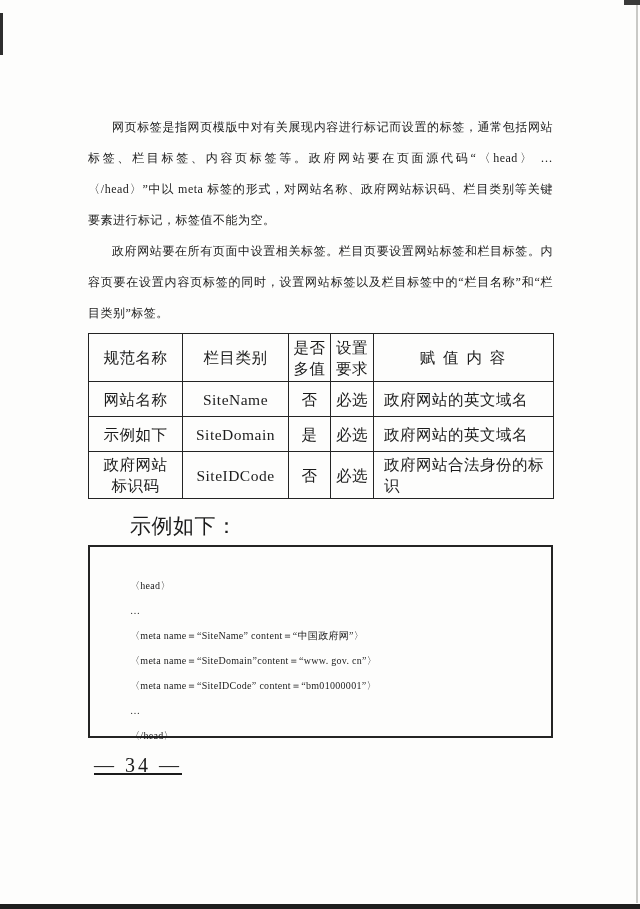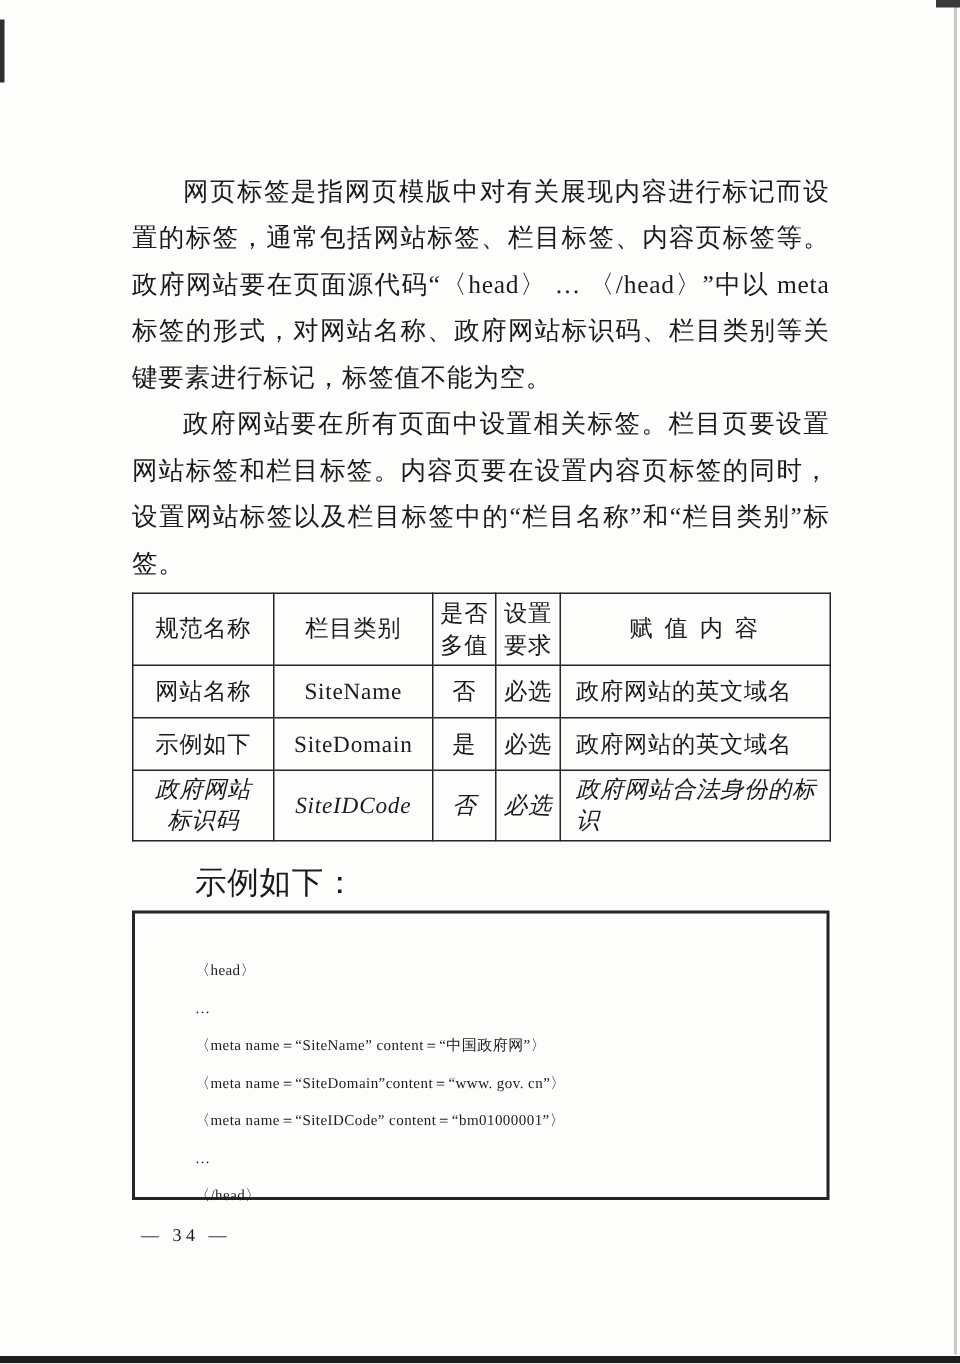--- a/index.html
+++ b/index.html
@@ -13,21 +13,21 @@
     color: #1b1b1b;
   }
   .content {
     position: absolute;
     left: 88px;
     top: 112px;
     width: 465px;
   }
   .body-par {
     margin: 0;
-    font-size: 17px;
+    font-size: 12px;
     line-height: 31px;
     text-align: justify;
     text-indent: 2em;
     letter-spacing: 0.5px;
   }
   .section-heading {
     margin: 0;
     font-size: 16.5px;
     line-height: 31px;
     text-indent: 2em;
@@ -45,21 +45,21 @@
     font-size: 15.5px;
     font-weight: normal;
     text-align: center;
     vertical-align: middle;
     padding: 2px 2px;
     line-height: 21px;
     letter-spacing: 0.5px;
   }
   .tag-table tr.hdr    { height: 48px; }
   .tag-table tr.row-s  { height: 35px; }
-  .tag-table tr.row-l  { height: 44px; font-style: italic; }
+  .tag-table tr.row-l  { height: 44px; }
   .tag-table .pre      { white-space: pre-line; }
   .tag-table .cell-left{ text-align: left; padding-left: 10px; }
   .tag-table .hdr-wide { letter-spacing: 2px; }
   .example-label {
     margin: 12px 0 0 0;
     font-size: 21px;
     line-height: 30px;
     text-indent: 2em;
     letter-spacing: 0.5px;
   }
@@ -70,23 +70,24 @@
     height: 193px;
     border: 2px solid #242424;
     padding: 26px 8px 0 40px;
     font-size: 10px;
     line-height: 25px;
     letter-spacing: 0.3px;
   }
   .code-line { white-space: pre; }
   .page-number {
     margin: 16px 0 0 0;
-    font-size: 12px;
+    font-size: 20px;
     letter-spacing: 3px;
     text-indent: 6px;
+    text-decoration: underline;
   }
   
   .scan-bottom   { position: absolute; left: 0; right: 0; bottom: 0; height: 5px; background: #1e1e1e; }
   .scan-right    { position: absolute; top: 0; bottom: 6px; right: 2px; width: 2px; background: #c9c9c6; }
   .scan-corner-tr{ position: absolute; top: 0; right: 0; width: 16px; height: 5px; background: #3a3a3a; }
   .scan-mark-left{ position: absolute; top: 13px; left: 0; width: 3px; height: 42px; background: #2e2e2e; }
 </style>
 </head>
 <body>
 

